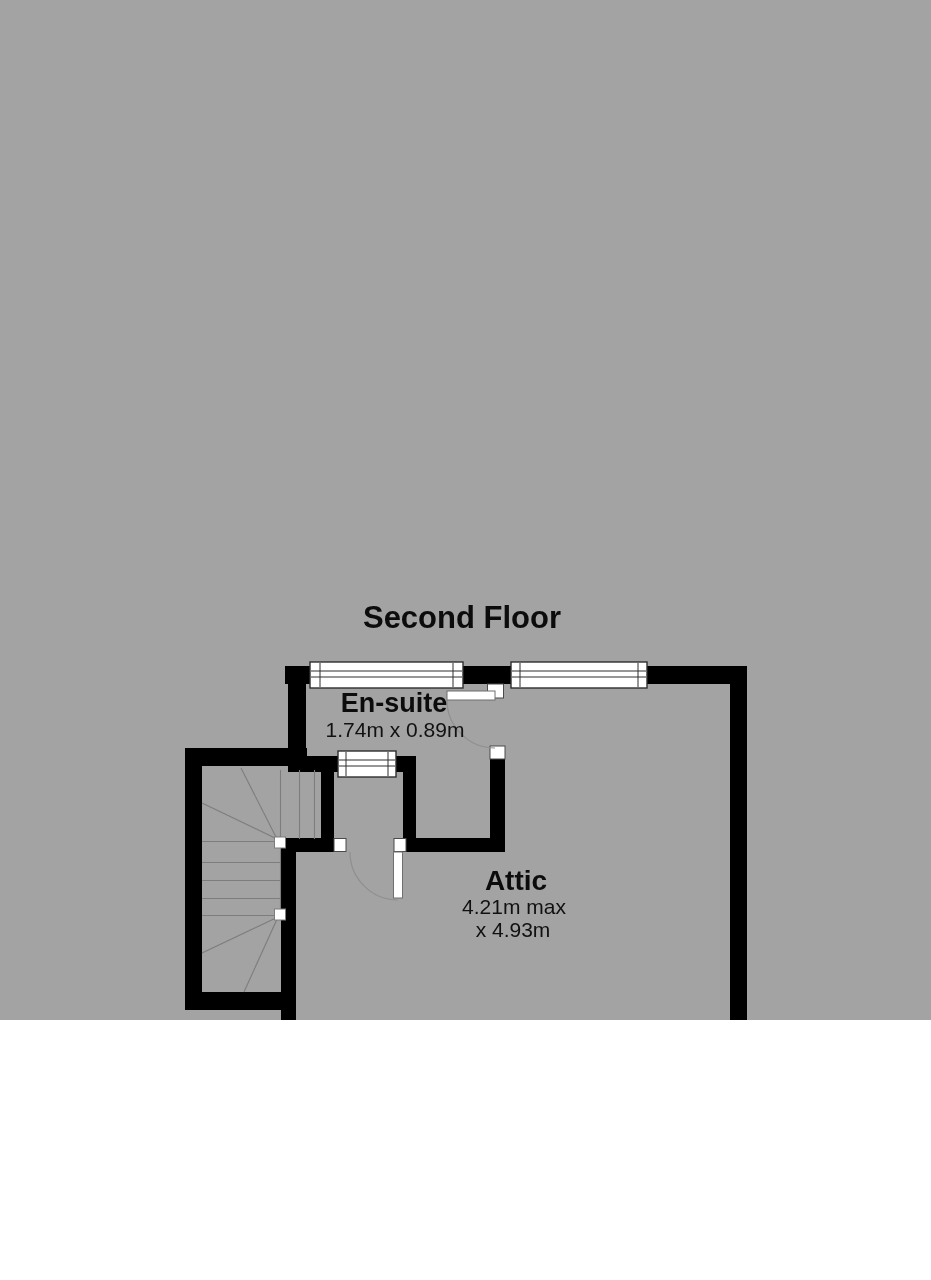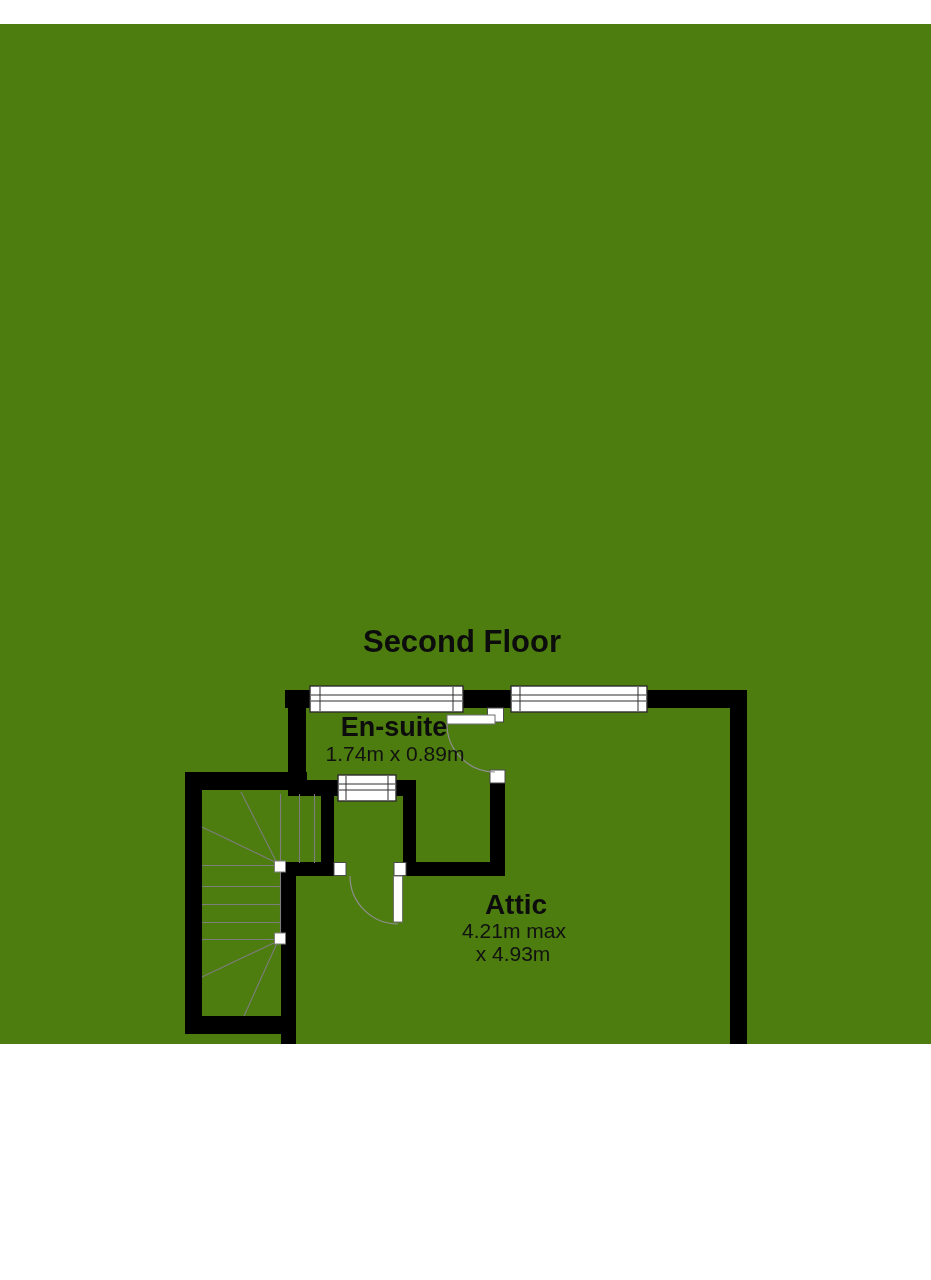--- a/index.html
+++ b/index.html
@@ -4,24 +4,23 @@
 <style>
   html, body {
     margin: 0;
     padding: 0;
     background: #ffffff;
   }
   .canvas {
     position: relative;
     width: 931px;
     height: 1020px;
-    background: #4d7c0f;
+    background: #a3a3a3;
     font-family: "Liberation Sans", sans-serif;
     overflow: hidden;
-    margin-top: 24px;
   }
   svg { display: block; }
   .room-title   { font-family: "Liberation Sans", sans-serif; font-weight: bold; fill: #0c0c0c; }
   .room-dims    { font-family: "Liberation Sans", sans-serif; font-weight: normal; fill: #111111; }
   .plan-title   { font-family: "Liberation Sans", sans-serif; font-weight: bold; fill: #0c0c0c; }
   .wall         { fill: #000000; stroke: none; }
   .window-frame { fill: #ffffff; stroke: #2e2e2e; stroke-width: 1.4; }
   .window-line  { stroke: #2e2e2e; stroke-width: 1; fill: none; }
   .jamb         { fill: #ffffff; stroke: #4a4a4a; stroke-width: 1; }
   .door-leaf    { fill: #ffffff; stroke: #6f6f6f; stroke-width: 1; }

